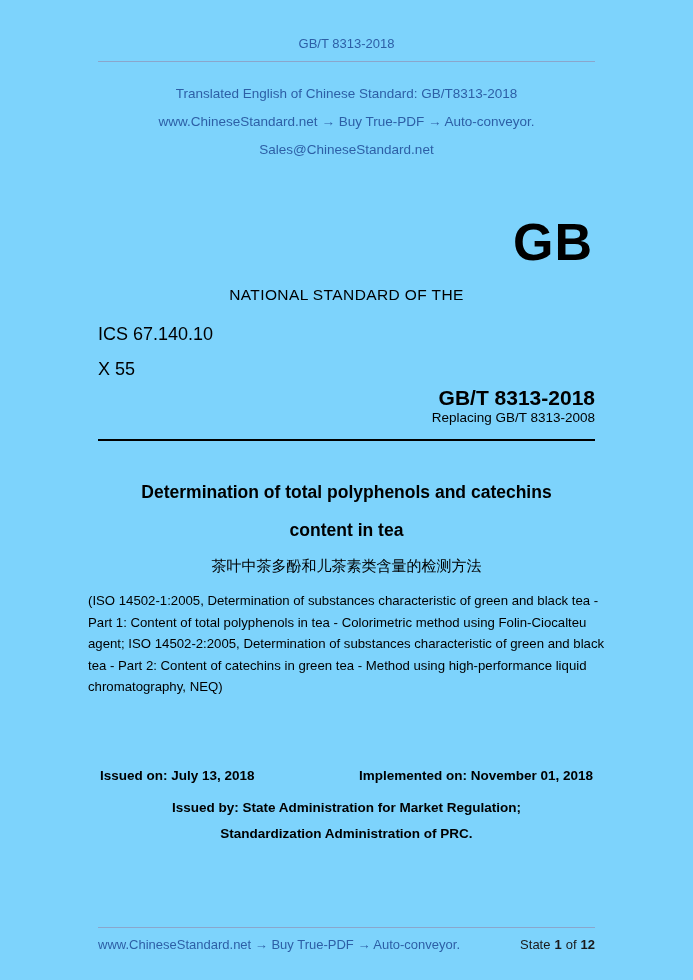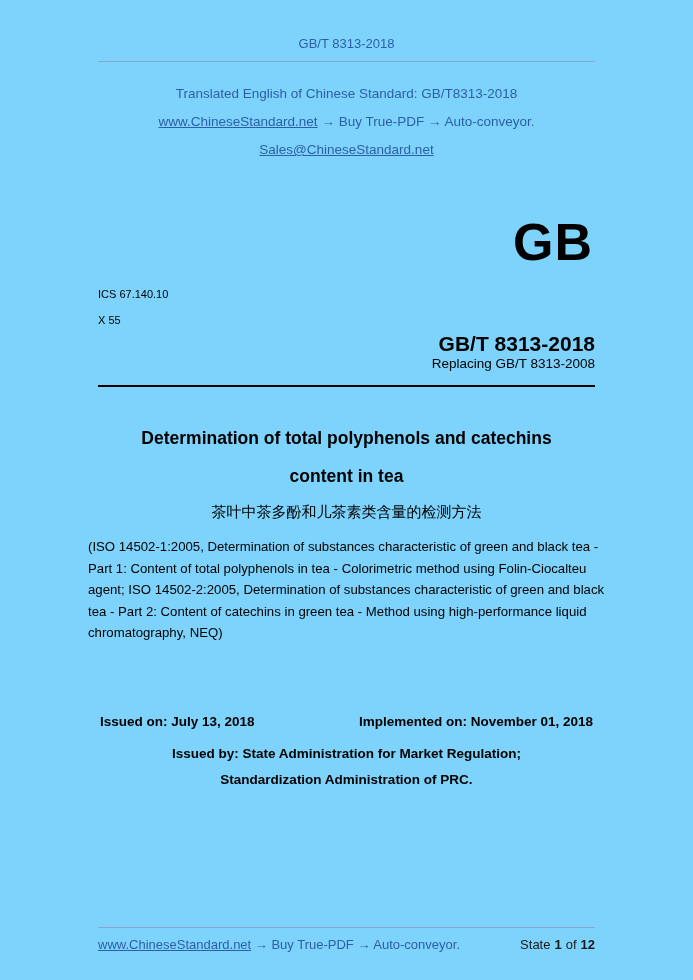--- a/index.html
+++ b/index.html
@@ -8,21 +8,21 @@
   body { font-family: "Liberation Sans", sans-serif; color: #111; }
   .page {
     position: relative;
     width: 693px;
     height: 980px;
     margin: 0 auto;
     background: #7dd3fc;
     overflow: hidden;
   }
   .blue { color: var(--blue); }
-  .link { color: var(--blue); text-decoration: underline; cursor: pointer; }
+  .link { color: var(--blue); cursor: pointer; }
 
   .top-code {
     padding-top: 36px;
     text-align: center;
     font-size: 13px;
     color: var(--blue);
   }
   .rule {
     margin: 10px 98px 0 98px;
     border-bottom: 1px solid var(--rule-blue);
@@ -50,21 +50,21 @@
     font-size: 15.5px;
     color: #000;
     letter-spacing: 0.4px;
   }
   .national-1 { margin-top: 18px; }
   .national-2 { margin-top: 21px; }
 
   .ics-block {
     margin-top: 20px;
     padding-left: 98px;
-    font-size: 11px;
+    font-size: 18px;
     color: #000;
   }
   .ics-line2 { margin-top: 14px; }
 
   .std-number {
     margin-top: 6px;
     padding-right: 98px;
     text-align: right;
     font-size: 21px;
     font-weight: bold;
@@ -151,20 +151,21 @@
     <div>
       <span class="link">www.ChineseStandard.net</span><span> → Buy True-PDF → Auto-conveyor.</span>
     </div>
     <div>
       <span class="link">Sales@ChineseStandard.net</span>
     </div>
   </div>
 
   <div class="gb-logo">GB</div>
 
+  <div class="national national-1">NATIONAL STANDARD OF THE</div>
 
   <div class="ics-block">
     <div>ICS 67.140.10</div>
     <div class="ics-line2">X 55</div>
   </div>
 
   <div class="std-number">GB/T 8313-2018</div>
   <div class="replacing">Replacing  GB/T 8313-2008</div>
   <div class="rule-black"></div>
 

